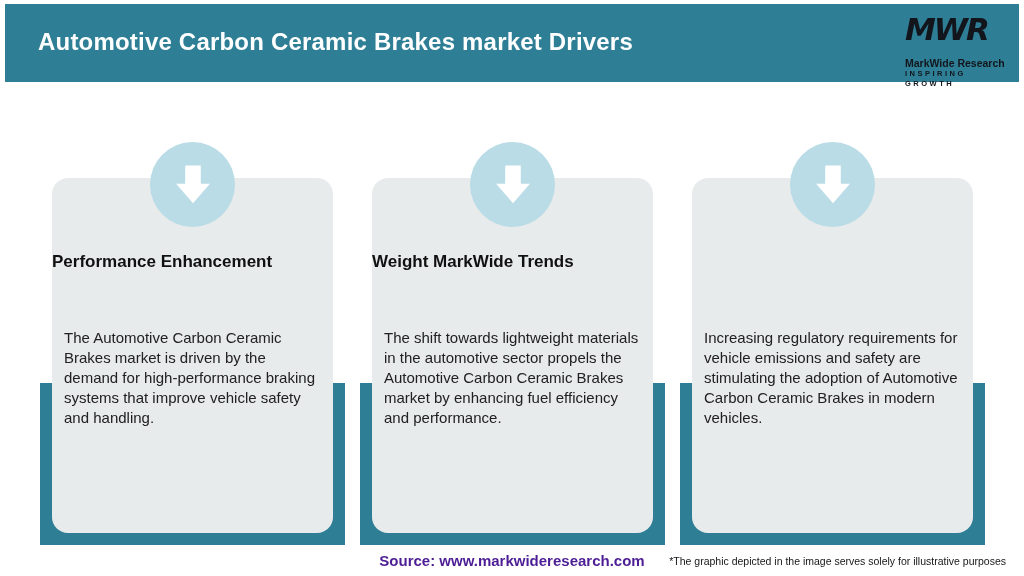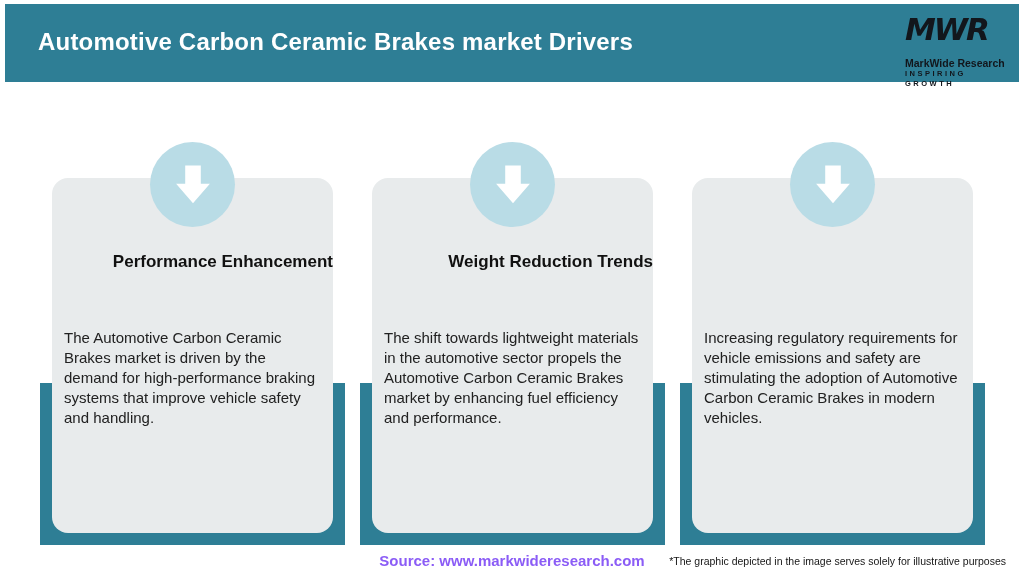--- a/index.html
+++ b/index.html
@@ -47,30 +47,30 @@
     position:absolute; top:142px; width:85px; height:85px;
     border-radius:50%; background:#b9dce6;
     display:flex; align-items:center; justify-content:center;
   }
   .circle svg { display:block; }
   .frame-1 { left:40px; }  .card-1 { left:52px; }  .circle-1 { left:150px; }
   .frame-2 { left:360px; } .card-2 { left:372px; } .circle-2 { left:470px; }
   .frame-3 { left:680px; } .card-3 { left:692px; } .circle-3 { left:790px; }
   .card-title {
     position:absolute; left:0; right:0; top:74px;
-    text-align:right; font-size:17px; font-weight:bold; color:#111111;
+    text-align:left; font-size:17px; font-weight:bold; color:#111111;
   }
   .card-body {
     position:absolute; left:12px; right:12px; top:150px;
     font-size:15px; line-height:20px; color:#212121;
   }
   
   .source-line {
     position:absolute; left:0; top:552px; width:1024px;
-    text-align:center; font-size:15px; font-weight:bold; color:#8b5cf6;
+    text-align:center; font-size:15px; font-weight:bold; color:#4c1d95;
   }
   .disclaimer {
     position:absolute; right:18px; top:555px;
     font-size:10.5px; color:#161616;
   }
 </style>
 </head>
 <body>
 
 <div class="stage">
@@ -92,21 +92,21 @@
   <div class="circle circle-1">
     <span>
       <svg width="52" height="52" viewBox="0 0 40 40">
           <polygon points="14,5 26,5 26,19 33,19 20,34 7,19 14,19" fill="#ffffff"></polygon>
         </svg>
     </span>
   </div>
 
   <div class="teal-frame frame-2"></div>
   <div class="card card-2">
-    <div class="card-title">Weight Reduction Trends</div>
+    <div class="card-title">Weight MarkWide Trends</div>
     <div class="card-body">The shift towards lightweight materials in the automotive sector propels the Automotive Carbon Ceramic Brakes market by enhancing fuel efficiency and performance.</div>
   </div>
   <div class="circle circle-2">
     <span>
       <svg width="52" height="52" viewBox="0 0 40 40">
           <polygon points="14,5 26,5 26,19 33,19 20,34 7,19 14,19" fill="#ffffff"></polygon>
         </svg>
     </span>
   </div>
 

